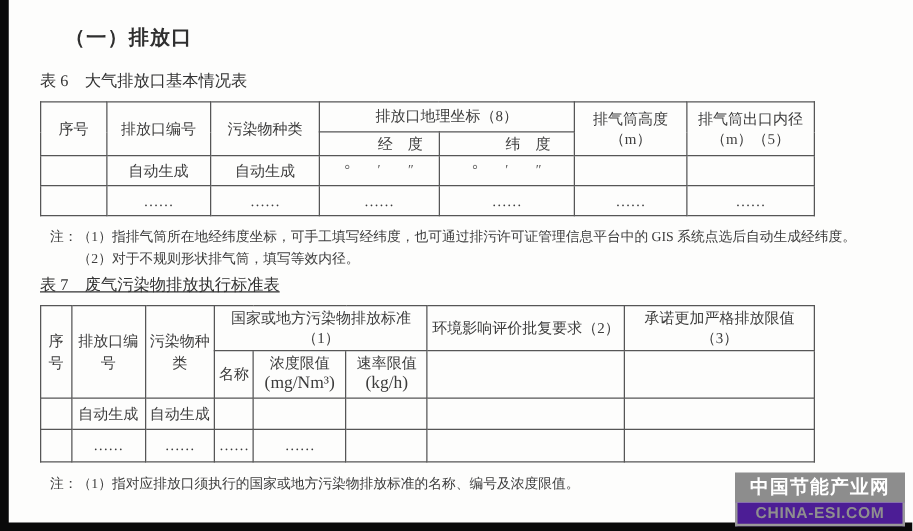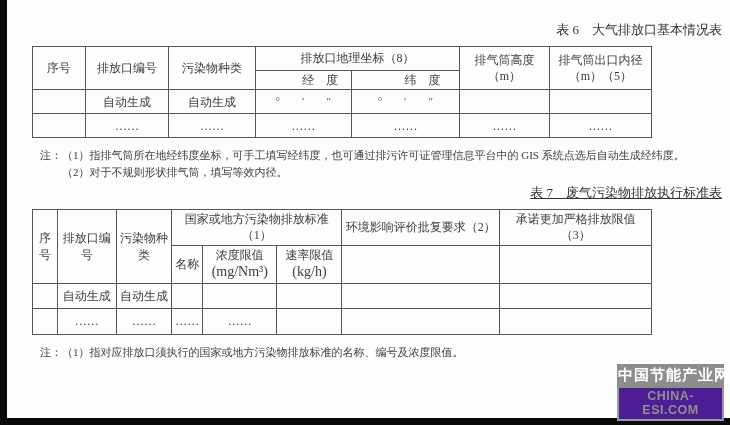--- a/index.html
+++ b/index.html
@@ -7,55 +7,56 @@
     width:730px;height:425px;position:relative;overflow:hidden;
     background:#fdfdfc;
     font-family:"Liberation Serif","DejaVu Serif",serif;
     color:#3c3c3c;
   }
   .scan-edge-left{position:absolute;left:0;top:0;width:7px;height:425px;background:#0a0a0a;}
   .scan-edge-bottom{position:absolute;left:0;bottom:0;width:730px;height:7px;background:#0a0a0a;}
   .content{position:absolute;left:7px;top:0;width:723px;padding:6px 0 0 25px;box-sizing:border-box;}
   .title{margin:6px 0 0 20px;font-size:16px;font-weight:bold;color:#2f2f2f;letter-spacing:1px;}
   .subtitle{margin:14px 0 0 20px;font-size:16px;font-weight:bold;color:#2f2f2f;letter-spacing:1px;}
-  .caption{width:690px;text-align:right;font-size:13px;margin-top:15px;margin-bottom:7px;color:#333;}
+  .caption{width:690px;text-align:left;font-size:13px;margin-top:15px;margin-bottom:7px;color:#333;}
   table{width:620px;border-collapse:collapse;table-layout:fixed;}
   td{
     border:1px solid #565656;font-size:12px;text-align:center;vertical-align:middle;
     padding:1px 2px;color:#3c3c3c;overflow:hidden;line-height:1.35;
   }
   .t6 .hr1 td{height:21px;}
   .t6 .hr2 td{height:16px;padding-left:36px;}
   .t6 .dr1 td{height:21px;}
   .t6 .dr2 td{height:21px;}
   .t7 .hr1 td{height:23px;}
   .t7 .hr2 td{height:35px;}
   .t7 .dr1 td{height:22px;}
   .t7 .dr2 td{height:23px;}
   .line{display:block;}
   .unit{font-size:14px;}
   .notes{margin:9px 0 0 8px;font-size:11px;color:#3c3c3c;line-height:1.55;width:700px;}
   .notes .n{white-space:nowrap;}
   .notes .indent{padding-left:22px;}
   .deg{letter-spacing:0;font-size:11px;color:#555;}
-  .watermark{position:absolute;right:6px;bottom:4px;width:107px;z-index:5;
+  .watermark{position:absolute;right:6px;bottom:4px;width:136px;z-index:5;
     font-family:"Liberation Sans","DejaVu Sans",sans-serif;text-align:center;}
   .wm-top{background:#8d8d8d;color:#ffffff;font-weight:bold;font-size:15px;
     padding:2px 1px 3px 1px;letter-spacing:1px;white-space:nowrap;}
   .wm-bottom{background:#4c1d95;border:2px solid #9a9a9a;border-top:none;color:#8f8f8f;
     font-weight:bold;font-size:12.5px;padding:1px 0 2px 0;letter-spacing:0.5px;}
 </style>
 </head>
 <body>
 
 <div class="scan-edge-left"></div>
 <div class="scan-edge-bottom"></div>
 
 <div class="content">
 
+  <div class="subtitle">（一）排放口</div>
 
   <div class="caption">表 6　大气排放口基本情况表</div>
 
   <table class="t6">
     <colgroup>
       <col style="width:8.5%">
         <col style="width:13.5%">
         <col style="width:14%">
       <col style="width:15.5%">
         <col style="width:17.5%">

